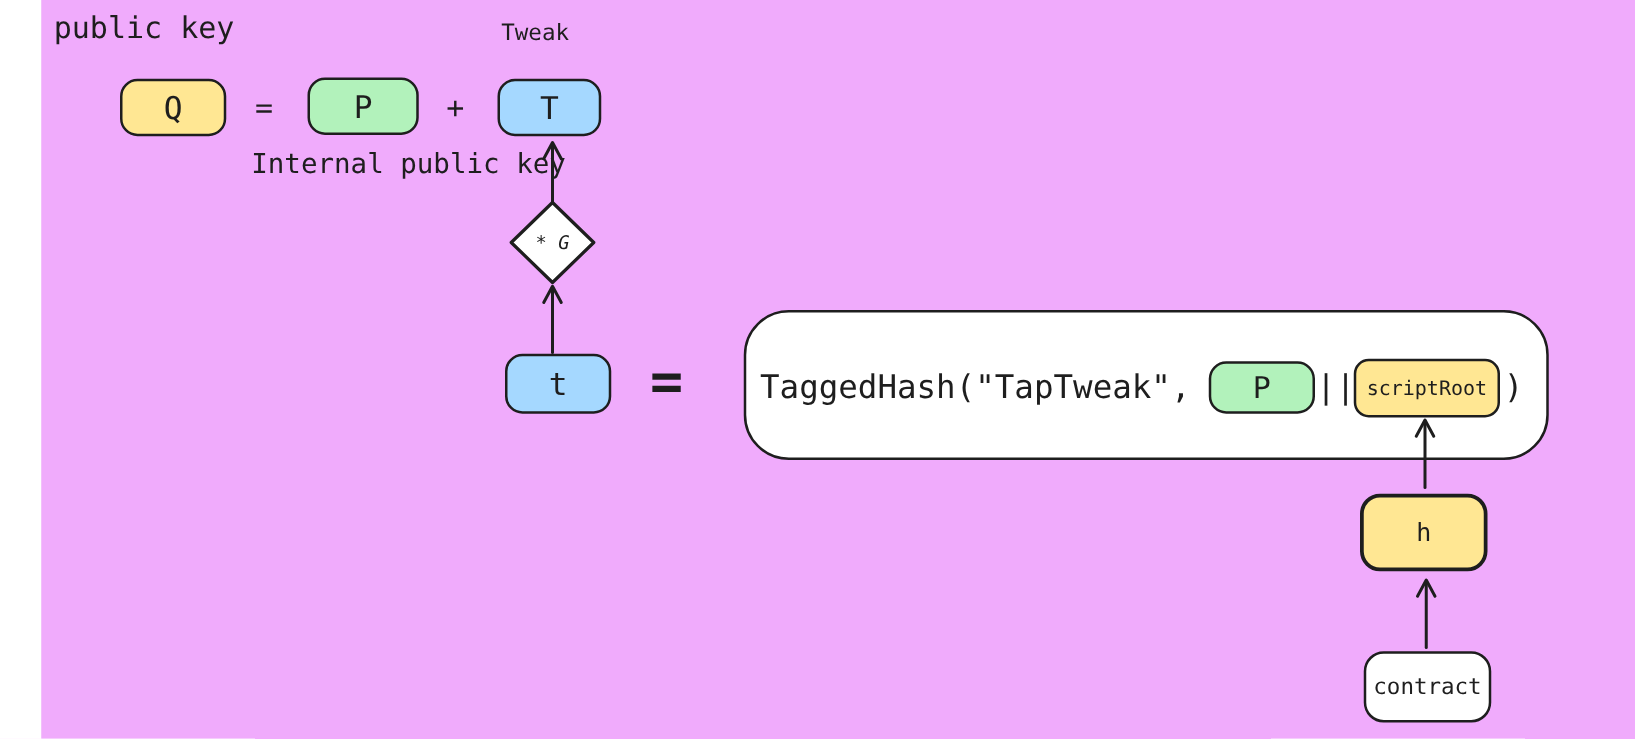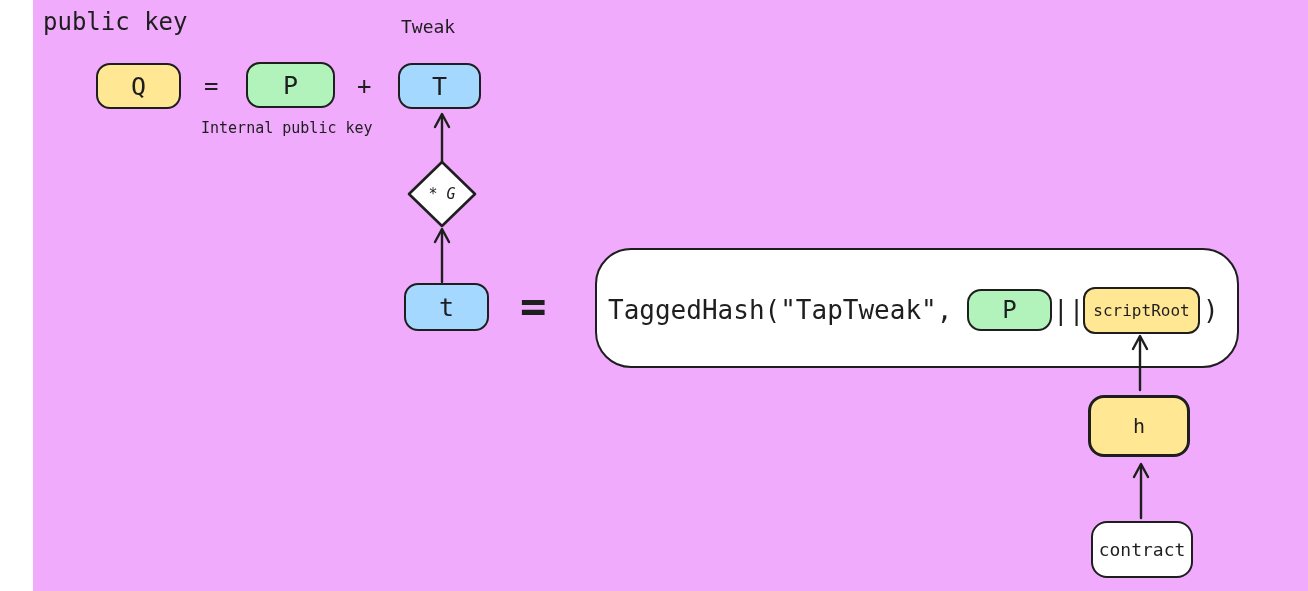--- a/index.html
+++ b/index.html
@@ -44,21 +44,21 @@
   </div>
   <div class="lbl" style="left:171px;top:72px;font-size:24px;">=</div>
   <div class="chip green" style="left:213px;top:62px;width:89px;height:46px;font-size:25px;">
     <span>P</span>
   </div>
   <div class="lbl" style="left:324px;top:72px;font-size:24px;">+</div>
   <div class="chip blue" style="left:365px;top:63px;width:83px;height:46px;font-size:25px;">
     <span>T</span>
   </div>
 
-  <div class="lbl" style="left:168px;top:119px;font-size:15px;">Internal public key</div>
+  <div class="lbl" style="left:168px;top:119px;font-size:22px;">Internal public key</div>
 
   <svg class="arrow" style="left:397px;top:111px;" width="24" height="53">
     <line x1="12" y1="52" x2="12" y2="4"></line>
     <path d="M5,16 L12,3 L19,16"></path>
   </svg>
 
   <div class="diamond-wrap">
     <svg width="72" height="70" style="position:absolute;left:0;top:0;">
       <path d="M36 3 L69 35 L36 67 L3 35 Z" fill="#ffffff" stroke="#1e1e1e" stroke-width="2.6" stroke-linejoin="round"></path>
     </svg>

